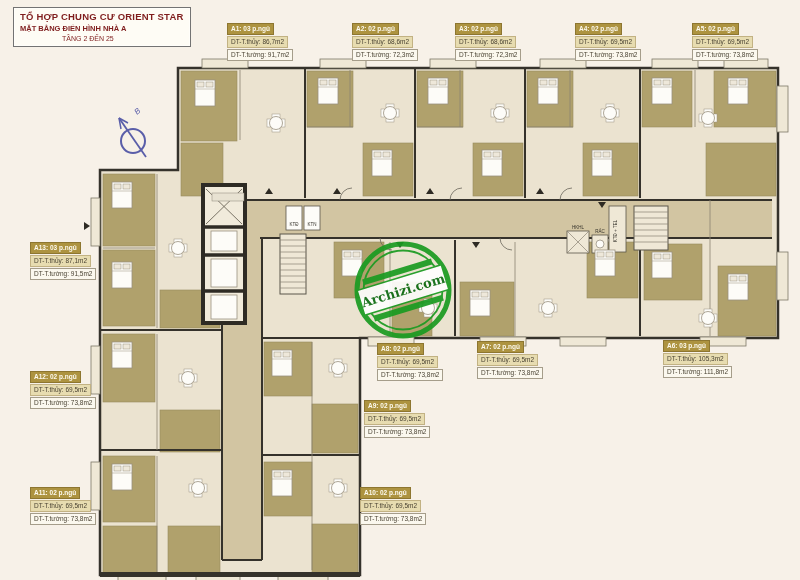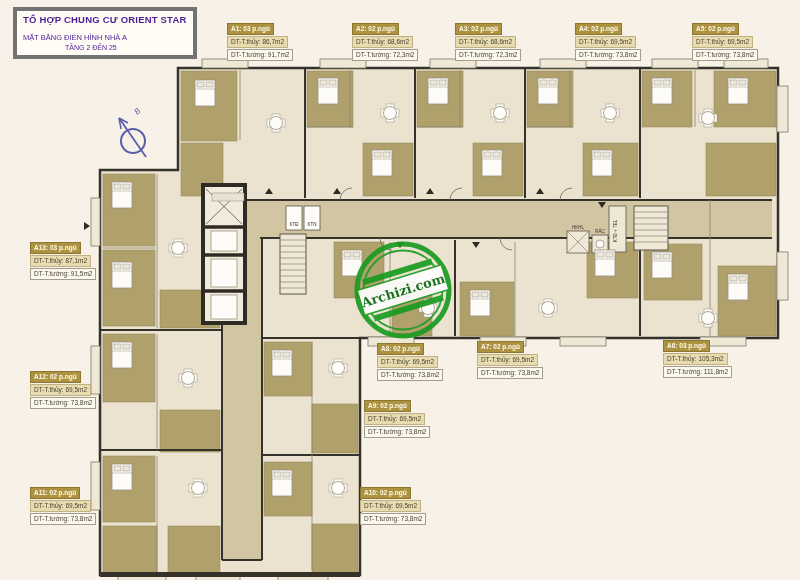--- a/index.html
+++ b/index.html
@@ -3,25 +3,25 @@
 <meta charset="utf-8">
 <style>
   html,body{margin:0;padding:0;background:#dcd6c8;}
   .canvas{
     position:relative;width:800px;height:580px;overflow:hidden;
     background:#f7f1e8;font-family:"Liberation Sans",sans-serif;
   }
   .canvas svg{position:absolute;left:0;top:0;font-family:"Liberation Sans",sans-serif;}
   .title-block{
     position:absolute;left:13px;top:7px;background:#fefcf5;
-    border:4px solid #737373;padding:3px 6px 4px 6px;color:#4c1d95;
+    border:1px solid #737373;padding:3px 6px 4px 6px;color:#7f1d1d;
     box-shadow:0 0 0 1px rgba(255,255,255,.5) inset;white-space:nowrap;
   }
   .tb1{font-size:9.5px;font-weight:bold;letter-spacing:.2px;}
-  .tb2{font-size:7.5px;font-weight:normal;margin-top:8px;}
+  .tb2{font-size:7.5px;font-weight:bold;margin-top:2px;}
   .tb3{font-size:7px;margin-top:2px;margin-left:42px;}
   .unit-label{position:absolute;font-size:6.5px;line-height:1;color:#4a4333;}
   .unit-label>span{display:block;width:fit-content;margin-bottom:1px;padding:1.5px 3px 2px 3px;white-space:nowrap;}
   .ul-hd{background:#ad9340;color:#fdfaef;font-weight:bold;border:1px solid #8d7630;}
   .ul-l2{background:#e7dcb0;border:1px solid #c2b283;}
   .ul-l3{background:#fbf8ee;border:1px solid #a59d8a;}
 </style>
 </head>
 <body>
 

